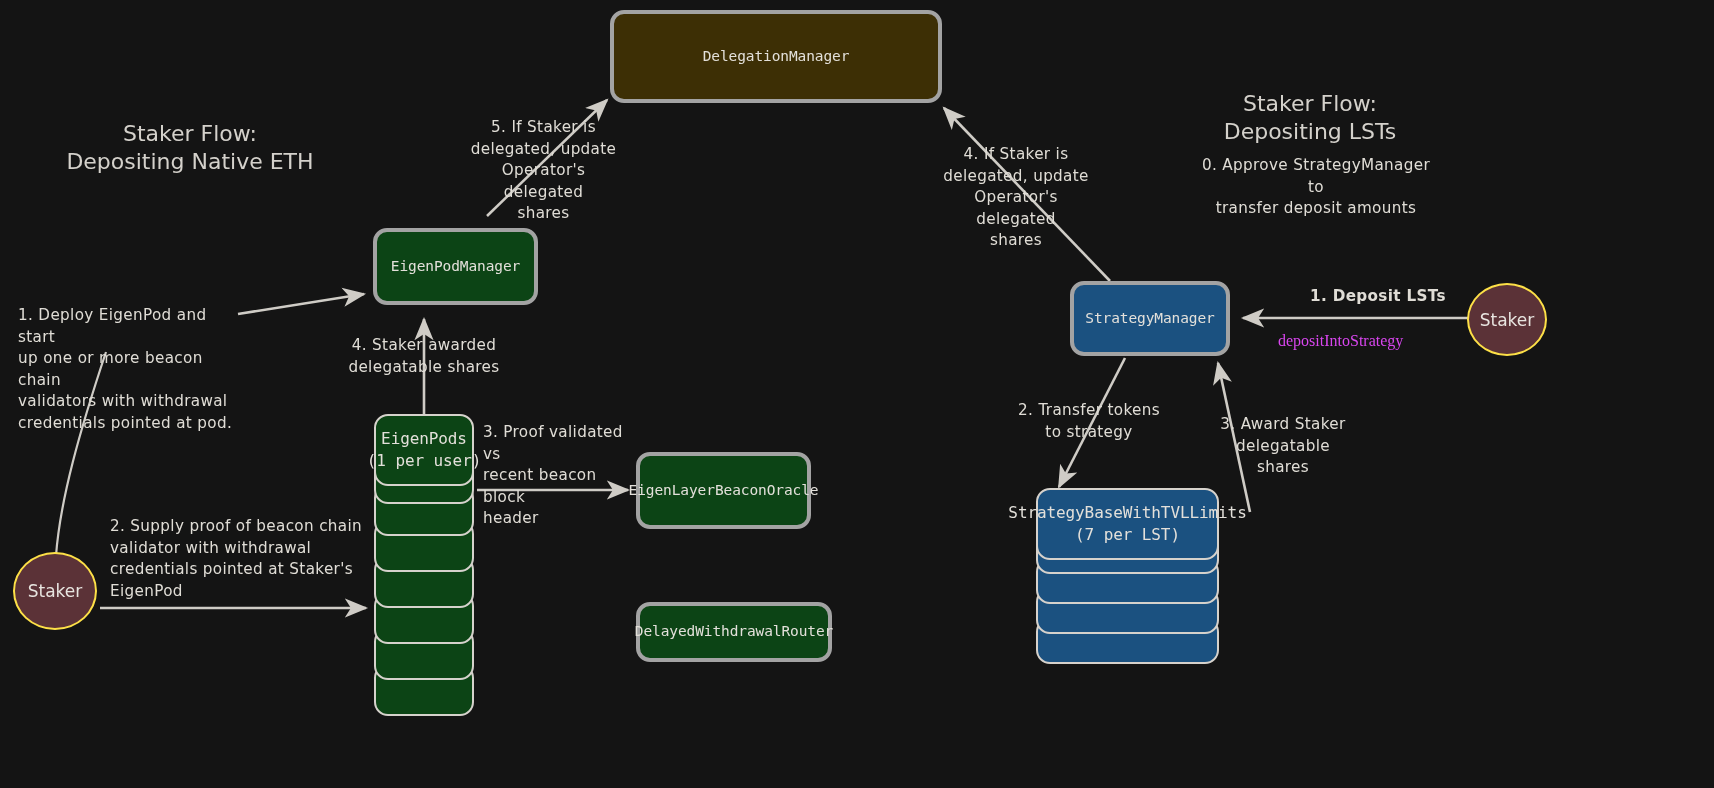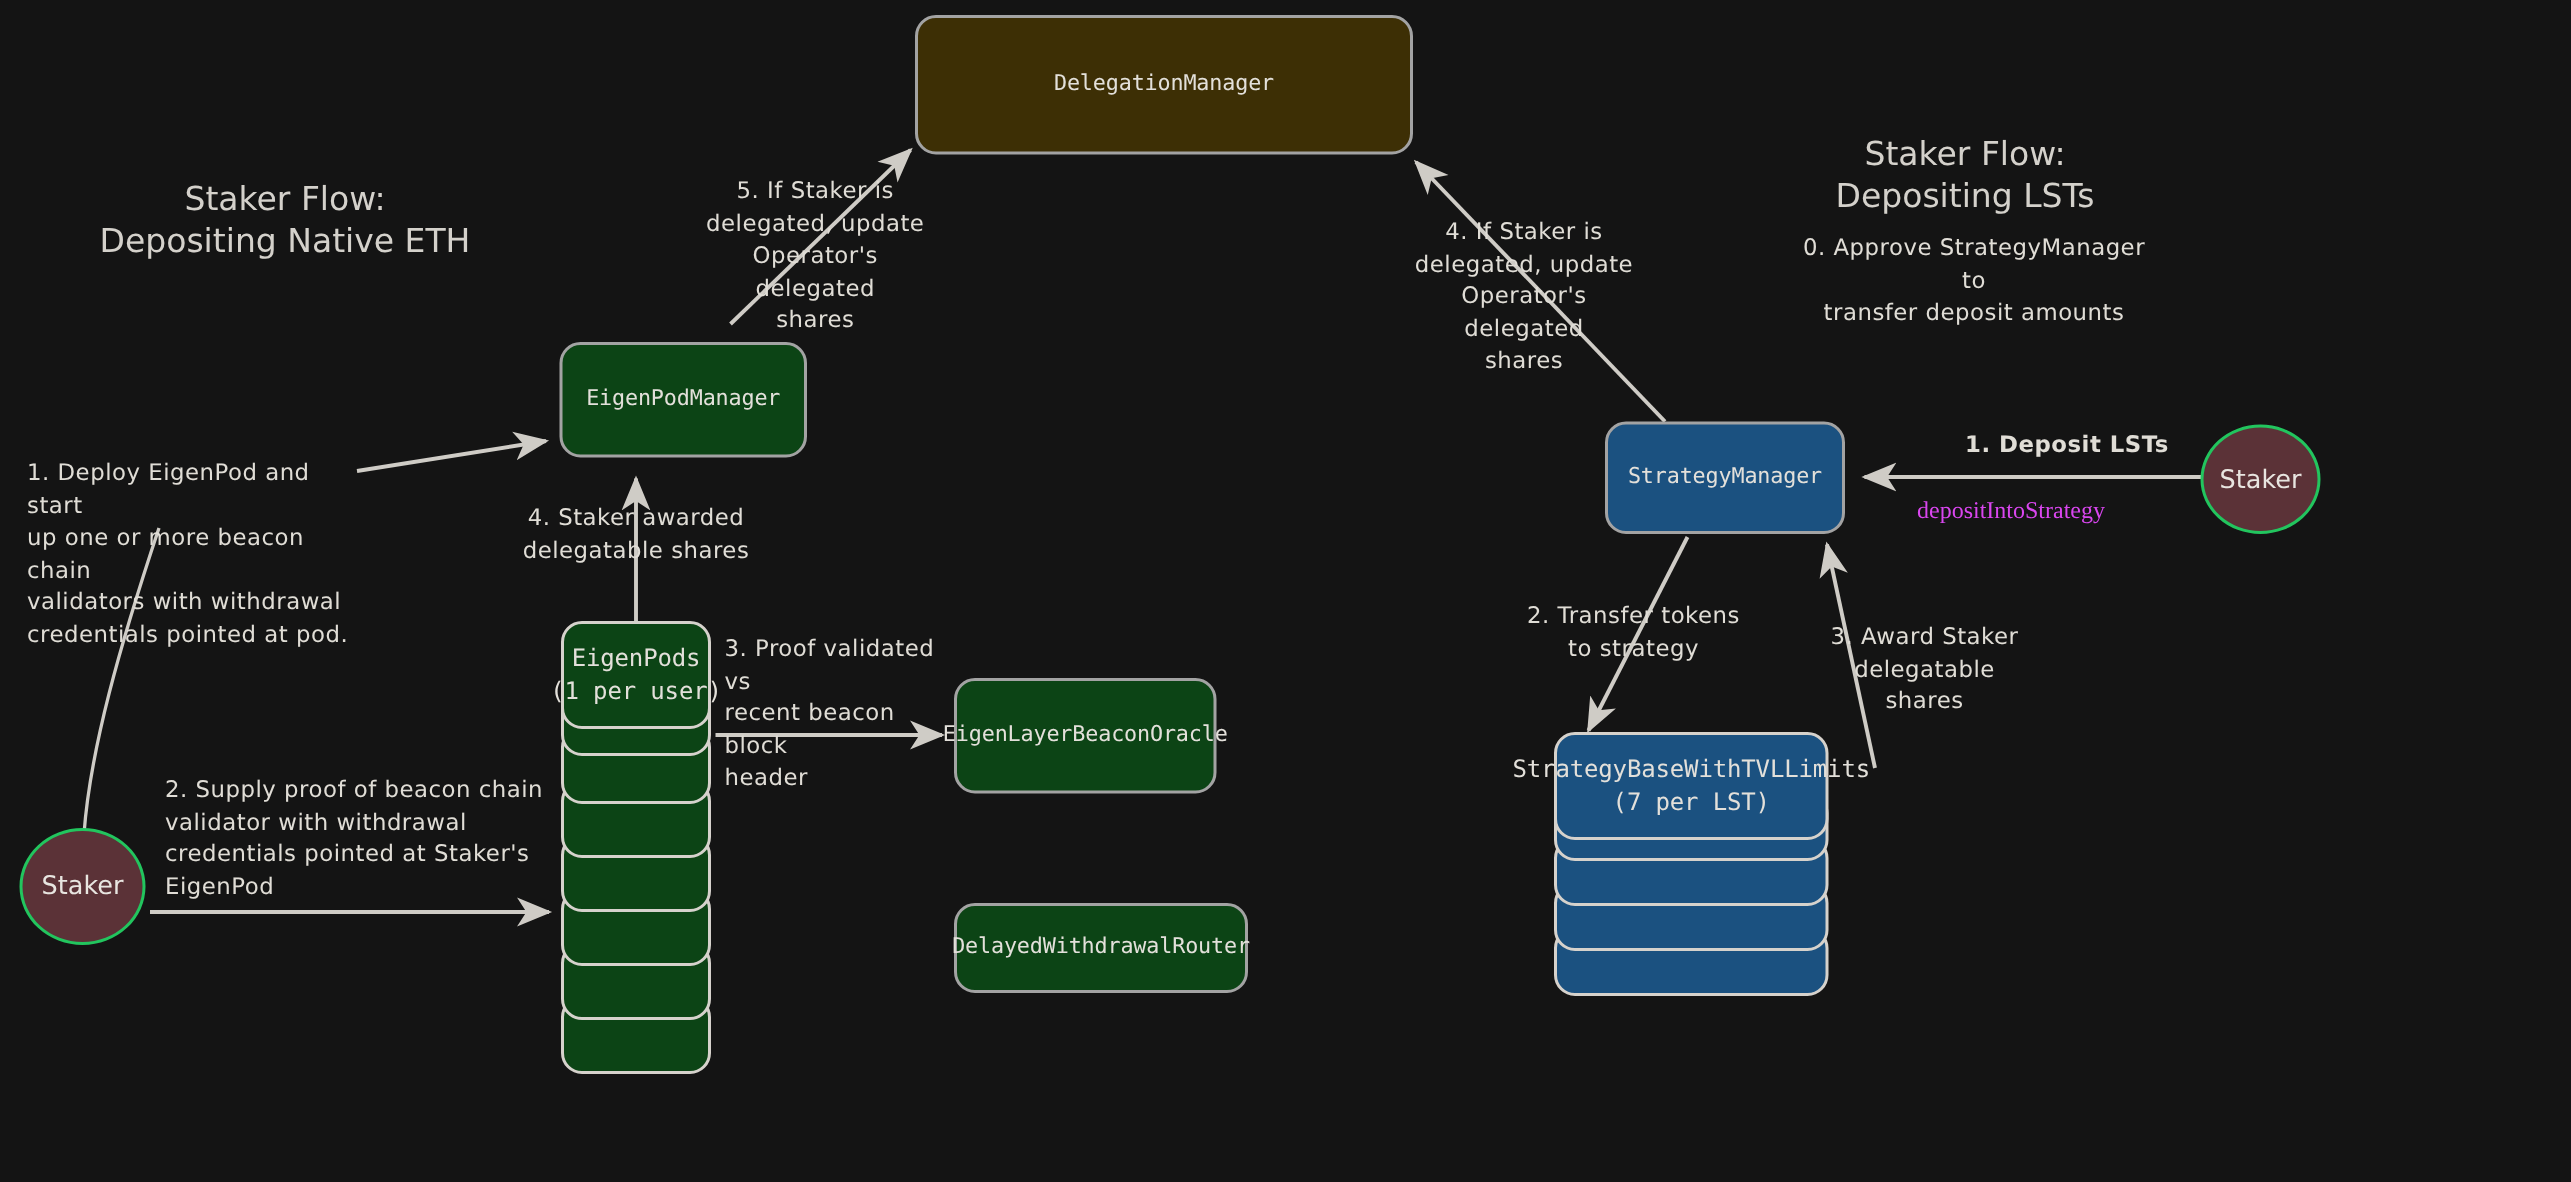--- a/index.html
+++ b/index.html
@@ -20,21 +20,21 @@
     left: 0; top: 0;
     width: 1714px;
     height: 788px;
     pointer-events: none;
   }
 
   
   .node {
     position: absolute;
     box-sizing: border-box;
-    border: 2px solid #a3a3a3;
+    border: 4px solid #a3a3a3;
     border-radius: 14px;
     display: flex;
     align-items: center;
     justify-content: center;
     text-align: center;
     font-family: "DejaVu Sans Mono", monospace;
     font-size: 14.5px;
     line-height: 1.35;
     color: #e3e0da;
     white-space: pre;
@@ -68,21 +68,21 @@
     line-height: 1.35;
     color: #e3e0da;
     white-space: pre;
     letter-spacing: -0.1px;
   }
 
   
   .actor {
     position: absolute;
     box-sizing: border-box;
-    border: 2px solid #22c55e;
+    border: 2px solid #fde047;
     border-radius: 50%;
     background: #5b3237;
     display: flex;
     align-items: center;
     justify-content: center;
     color: #e8e5e0;
     font-family: "DejaVu Sans", sans-serif;
     font-size: 17px;
   }
 

